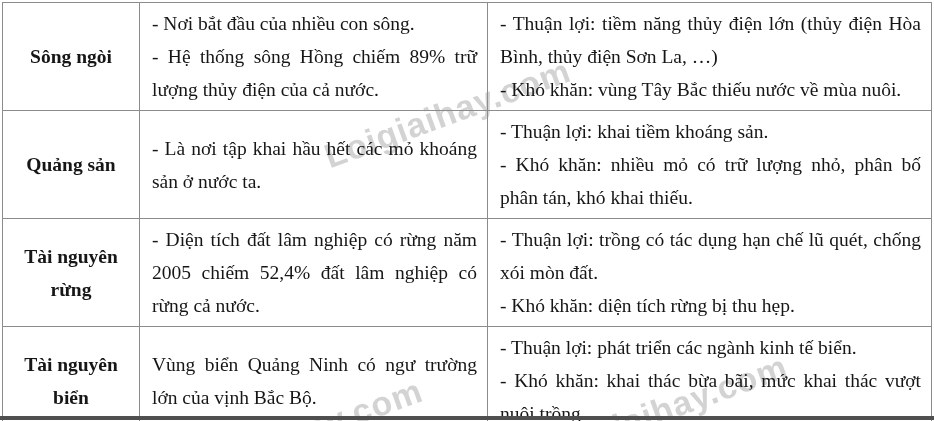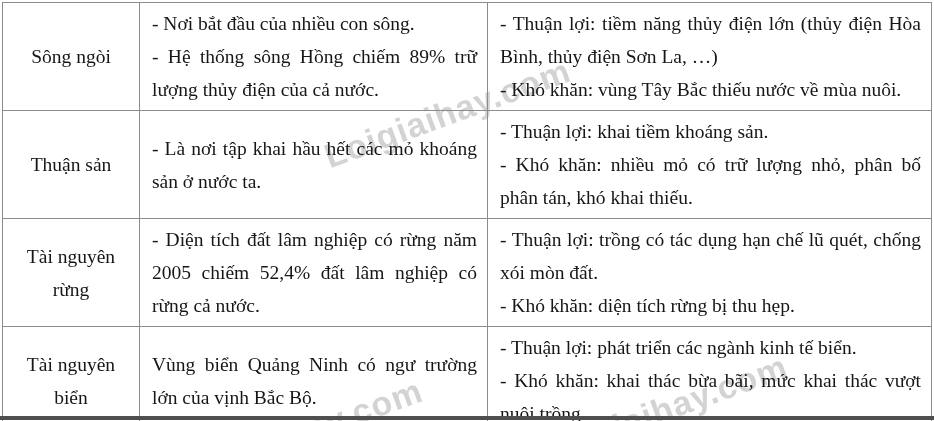--- a/index.html
+++ b/index.html
@@ -42,21 +42,21 @@
     vertical-align: middle;
     font-size: 19.5px;
     line-height: 33px;
   }
   col.c-cat  { width: 137px; }
   col.c-desc { width: 348px; }
   col.c-eval { width: 444px; }
 
   td.cat {
     text-align: center;
-    font-weight: normal;
+    font-weight: bold;
     padding: 2px 6px;
   }
   td.txt { padding: 4px 10px 4px 12px; }
   td.txt p {
     margin: 0;
     text-align: justify;
   }
   tr.r1 { height: 101px; }
   tr.r2 { height: 102px; }
   tr.r3 { height: 105px; }
@@ -97,21 +97,21 @@
           <p>- Nơi bắt đầu của nhiều con sông.</p>
           <p>- Hệ thống sông Hồng chiếm 89% trữ lượng thủy điện của cả nước.</p>
         </td>
         <td class="txt">
           <p>- Thuận lợi: tiềm năng thủy điện lớn (thủy điện Hòa Bình, thủy điện Sơn La, …)</p>
           <p>- Khó khăn: vùng Tây Bắc thiếu nước về mùa nuôi.</p>
         </td>
       </tr>
       <tr class="r2">
         <td class="cat">
-          <span>Thuận sản</span>
+          <span>Quảng sản</span>
         </td>
         <td class="txt">
           <p>- Là nơi tập khai hầu hết các mỏ khoáng sản ở nước ta.</p>
         </td>
         <td class="txt">
           <p>- Thuận lợi: khai tiềm khoáng sản.</p>
           <p>- Khó khăn: nhiều mỏ có trữ lượng nhỏ, phân bố phân tán, khó khai thiếu.</p>
         </td>
       </tr>
       <tr class="r3">

